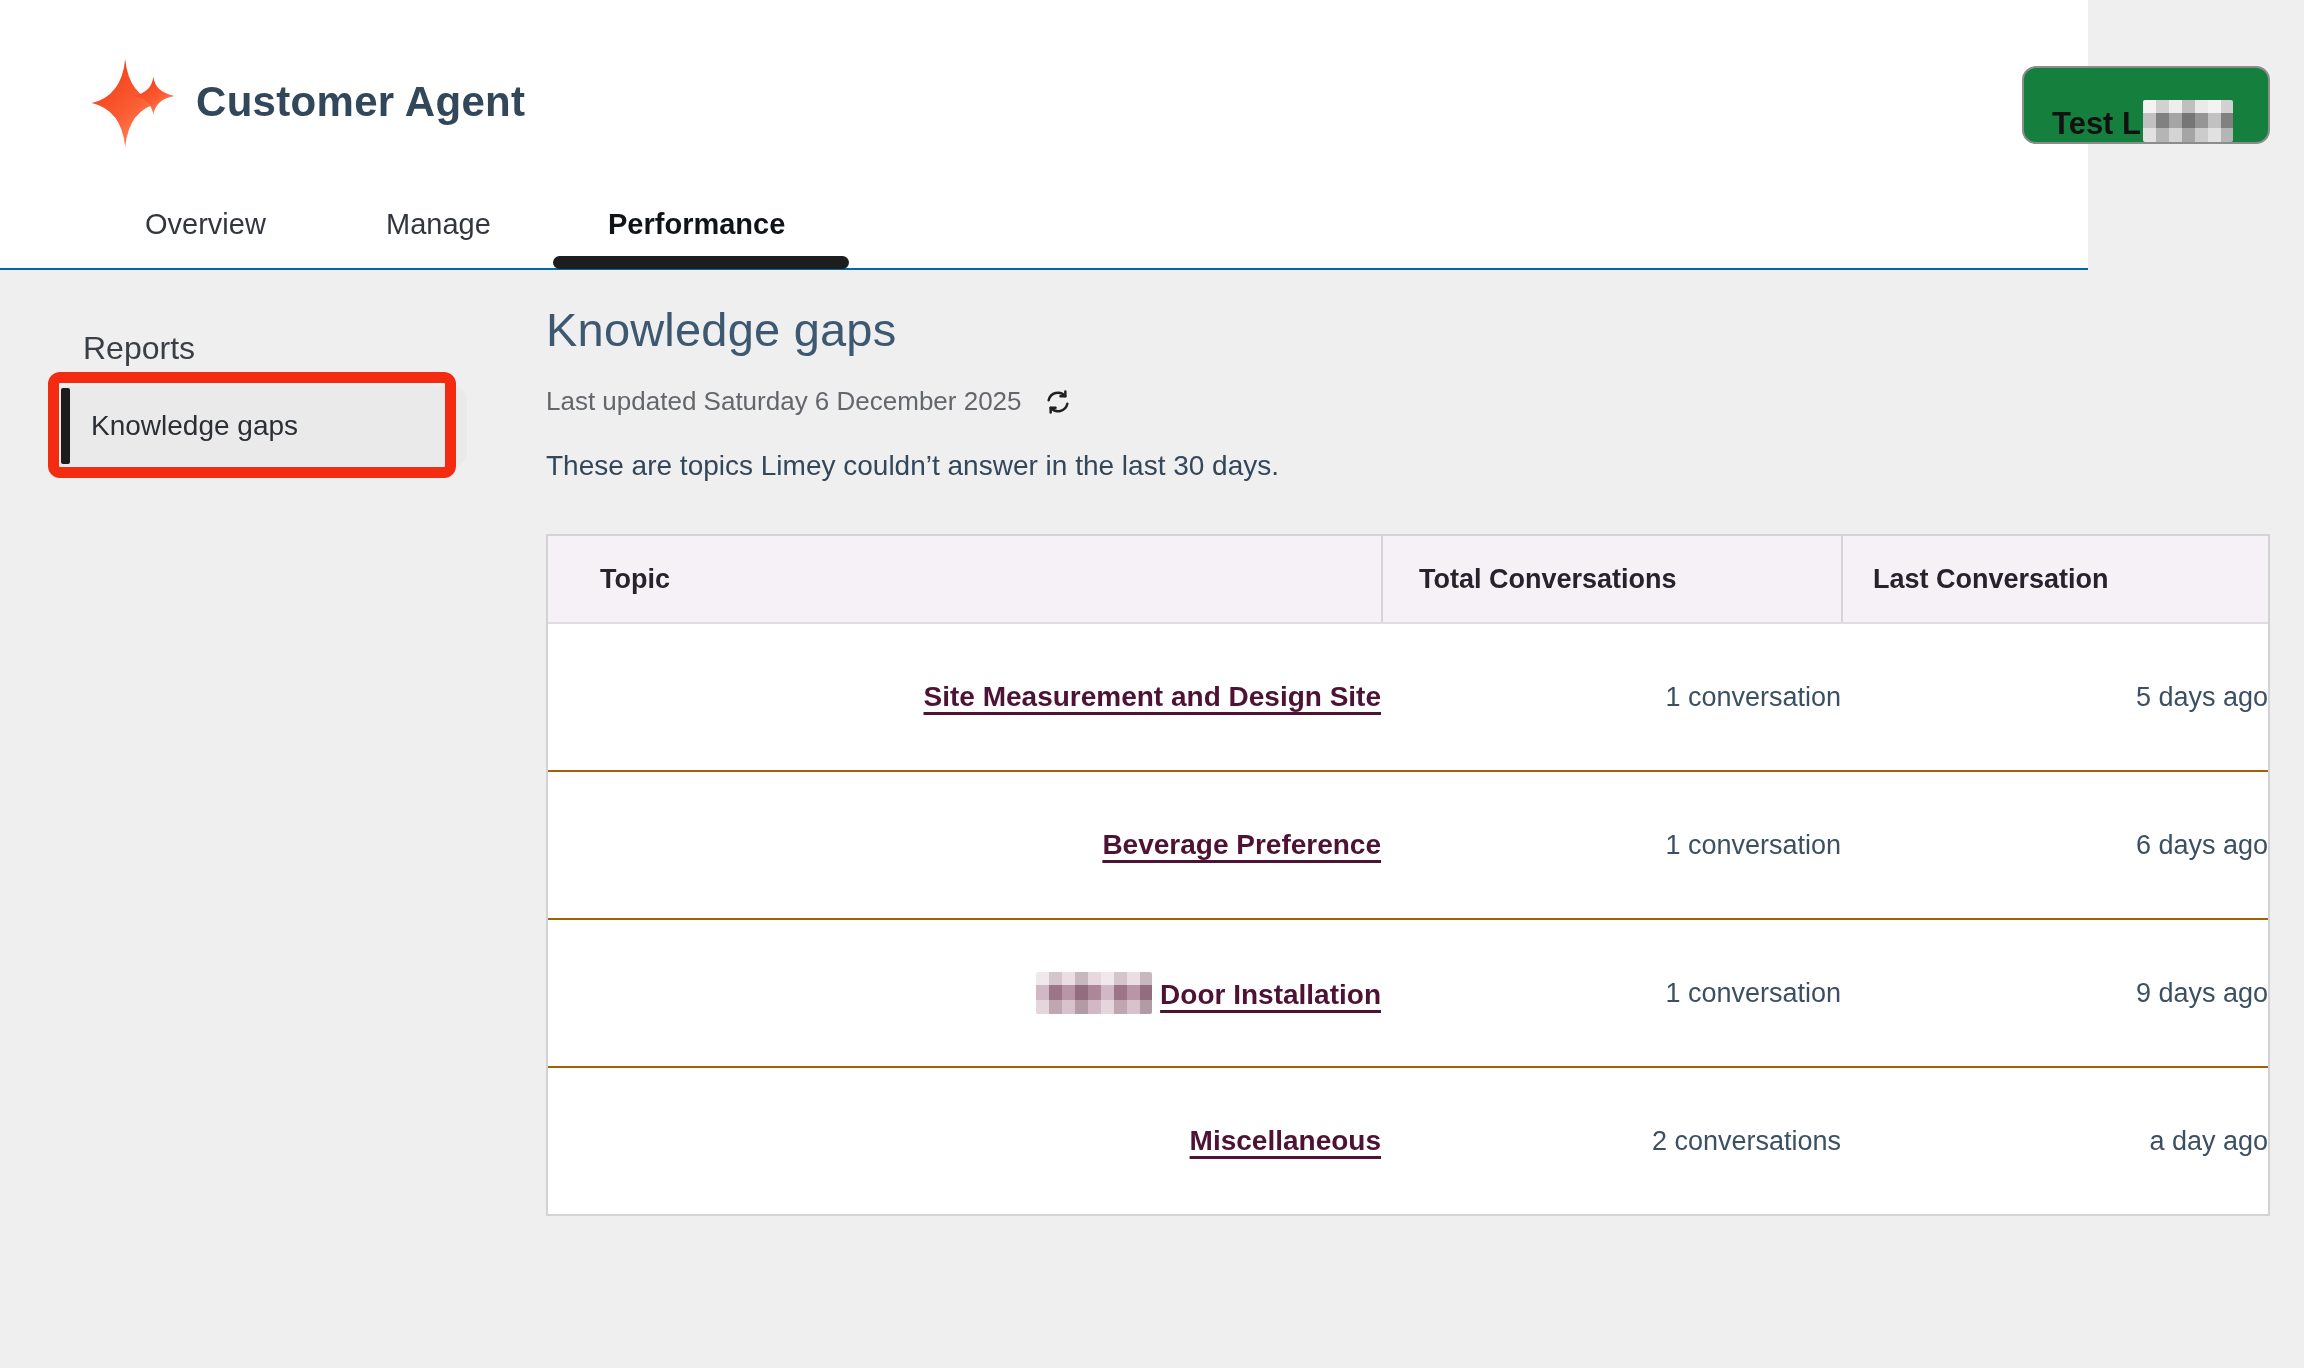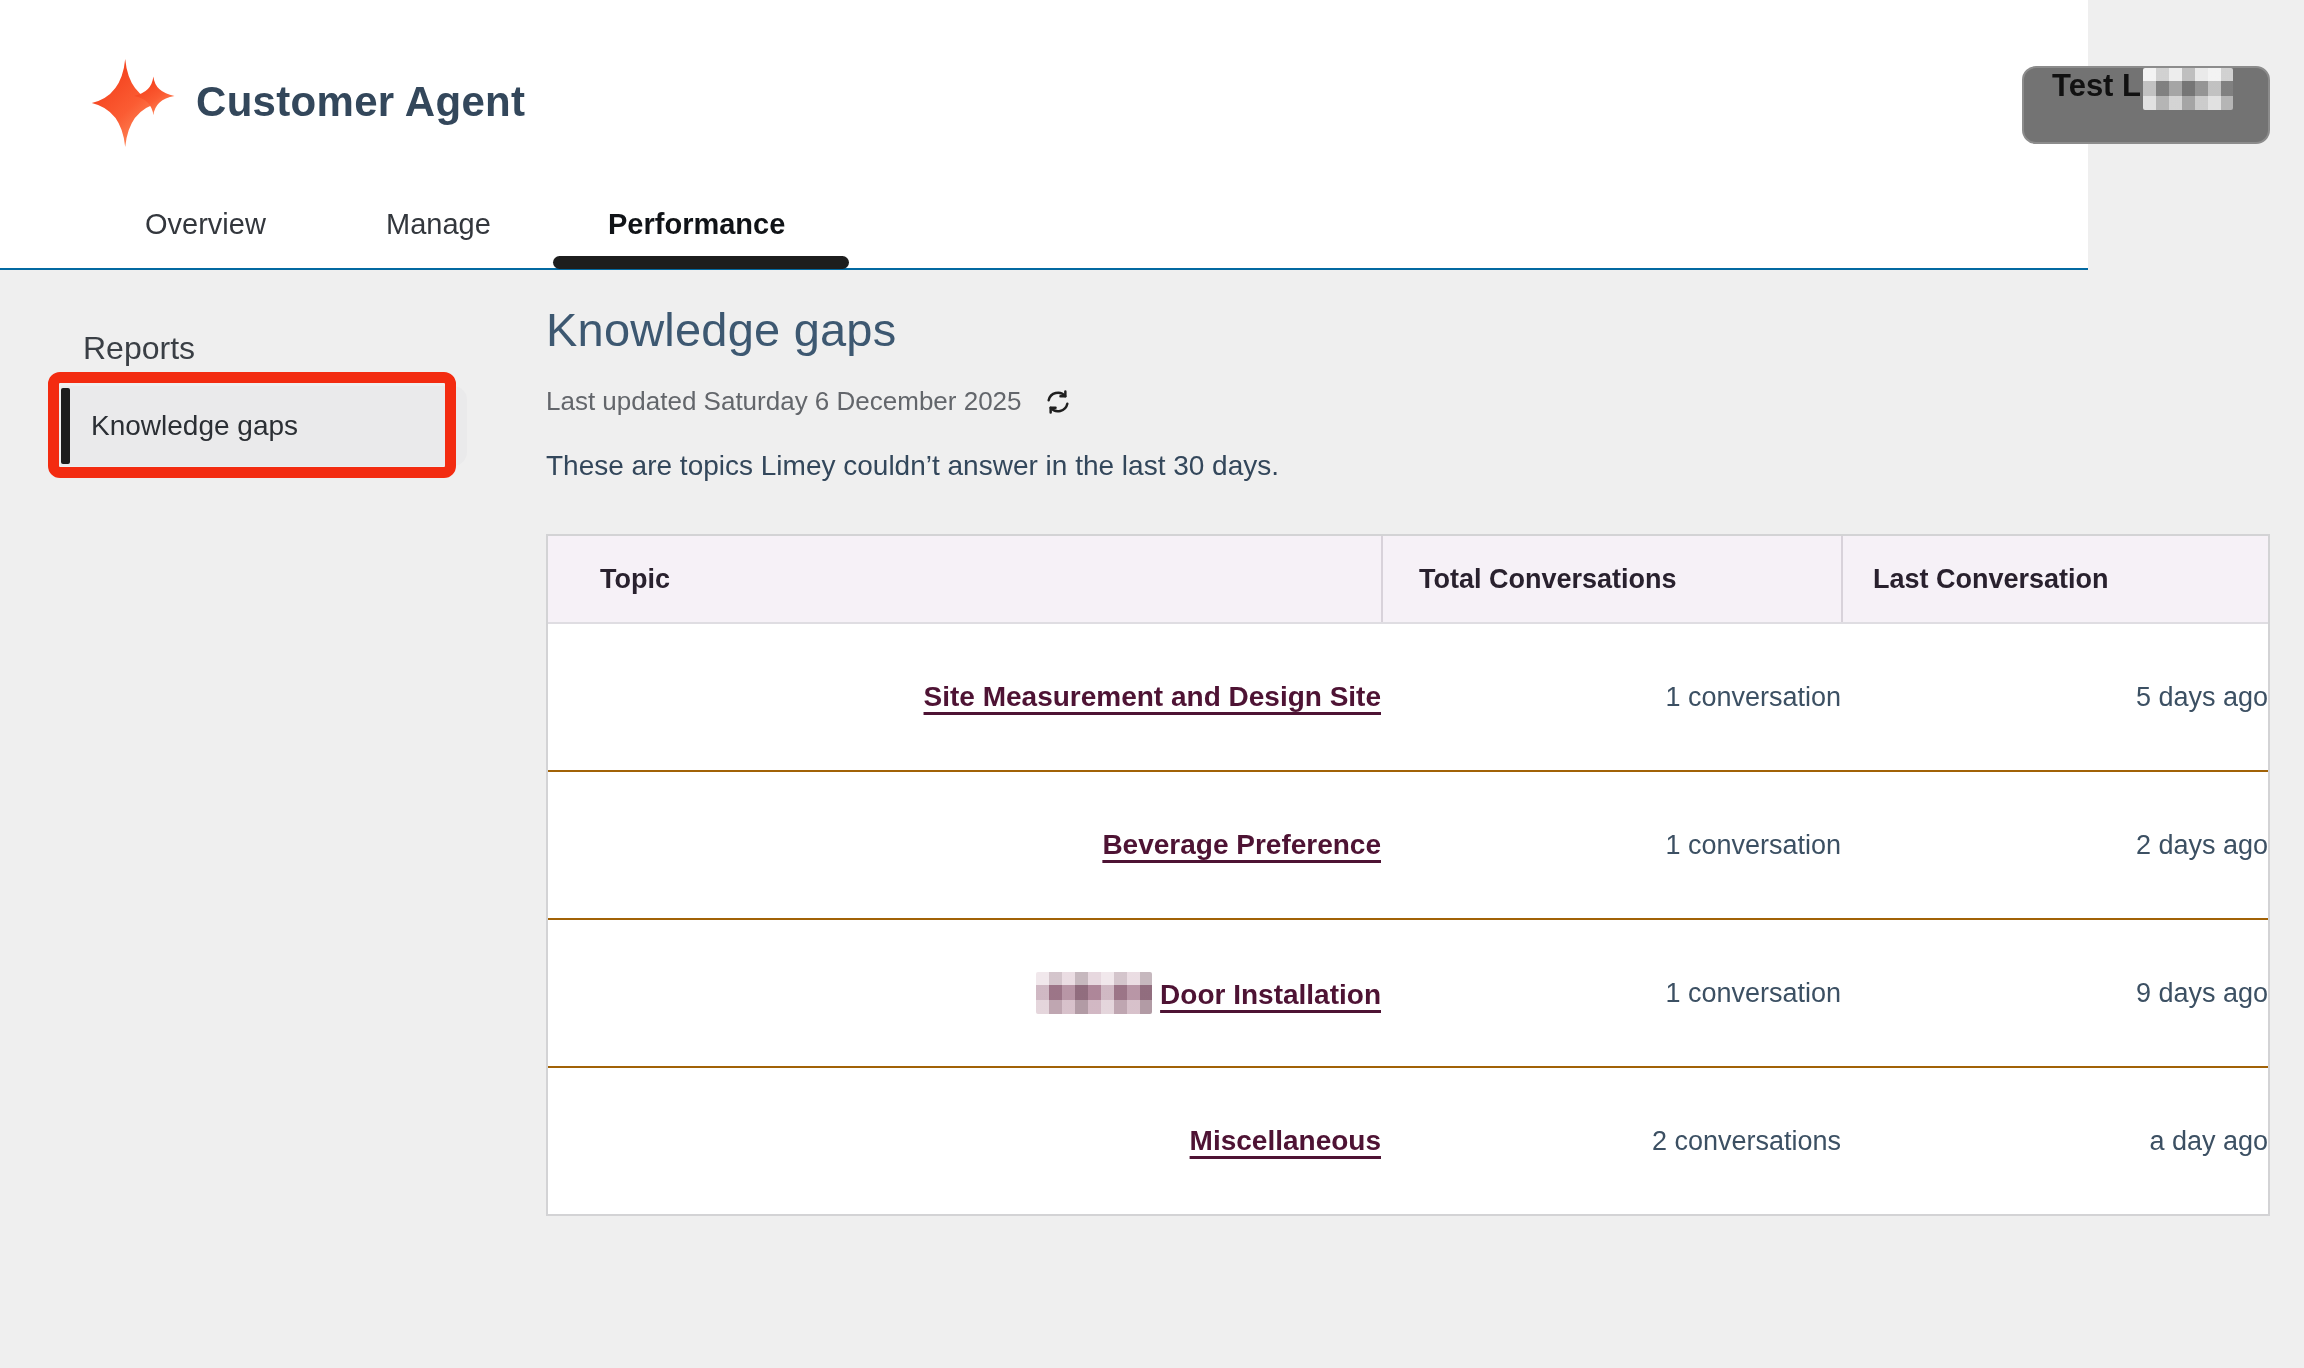--- a/index.html
+++ b/index.html
@@ -16,22 +16,22 @@
     position:absolute;left:0;top:0;width:2088px;height:270px;
     background:#ffffff;border-bottom:2px solid #0369a1;box-sizing:border-box;
   }
   .logo{position:absolute;left:90px;top:57px;width:88px;height:92px;}
   .app-title{
     position:absolute;left:196px;top:78px;
     font-size:42px;font-weight:700;color:#33475b;letter-spacing:.3px;
   }
   .account-btn{
     position:absolute;left:2022px;top:66px;width:248px;height:78px;
-    background:#737373;border:2px solid #8c8c8c;border-radius:14px;
-    display:flex;align-items:flex-start;padding:0 0 0 28px;box-sizing:border-box;
+    background:#15803d;border:2px solid #8c8c8c;border-radius:14px;
+    display:flex;align-items:flex-end;padding:0 0 0 28px;box-sizing:border-box;
     font-family:inherit;cursor:pointer;
   }
   .account-btn .lbl{font-size:31px;font-weight:700;color:#111111;white-space:pre;}
   .px-redact{display:inline-block;border-radius:2px;}
   .px-gray{
     width:90px;height:42px;margin-left:2px;
     background:
       repeating-linear-gradient(90deg, rgba(255,255,255,.45) 0 13px, rgba(0,0,0,.10) 13px 26px, rgba(255,255,255,.20) 26px 39px, rgba(0,0,0,.18) 39px 52px, rgba(255,255,255,.05) 52px 65px),
       repeating-linear-gradient(180deg, #e9e9e9 0 13px, #8f8f8f 13px 28px, #c9c9c9 28px 42px);
   }
@@ -178,21 +178,21 @@
       </div>
       <div class="t-cell c2"><span class="cell-text">1 conversation</span></div>
       <div class="t-cell c3"><span class="cell-text">5 days ago</span></div>
     </div>
 
     <div class="t-row t-body-row">
       <div class="t-cell c1">
         <a class="topic-link">Beverage Preference</a>
       </div>
       <div class="t-cell c2"><span class="cell-text">1 conversation</span></div>
-      <div class="t-cell c3"><span class="cell-text">2 days ago</span></div>
+      <div class="t-cell c3"><span class="cell-text">6 days ago</span></div>
     </div>
 
     <div class="t-row t-body-row">
       <div class="t-cell c1">
         <span class="px-redact px-pink"></span><a class="topic-link">Door Installation</a>
       </div>
       <div class="t-cell c2"><span class="cell-text">1 conversation</span></div>
       <div class="t-cell c3"><span class="cell-text">9 days ago</span></div>
     </div>
 

